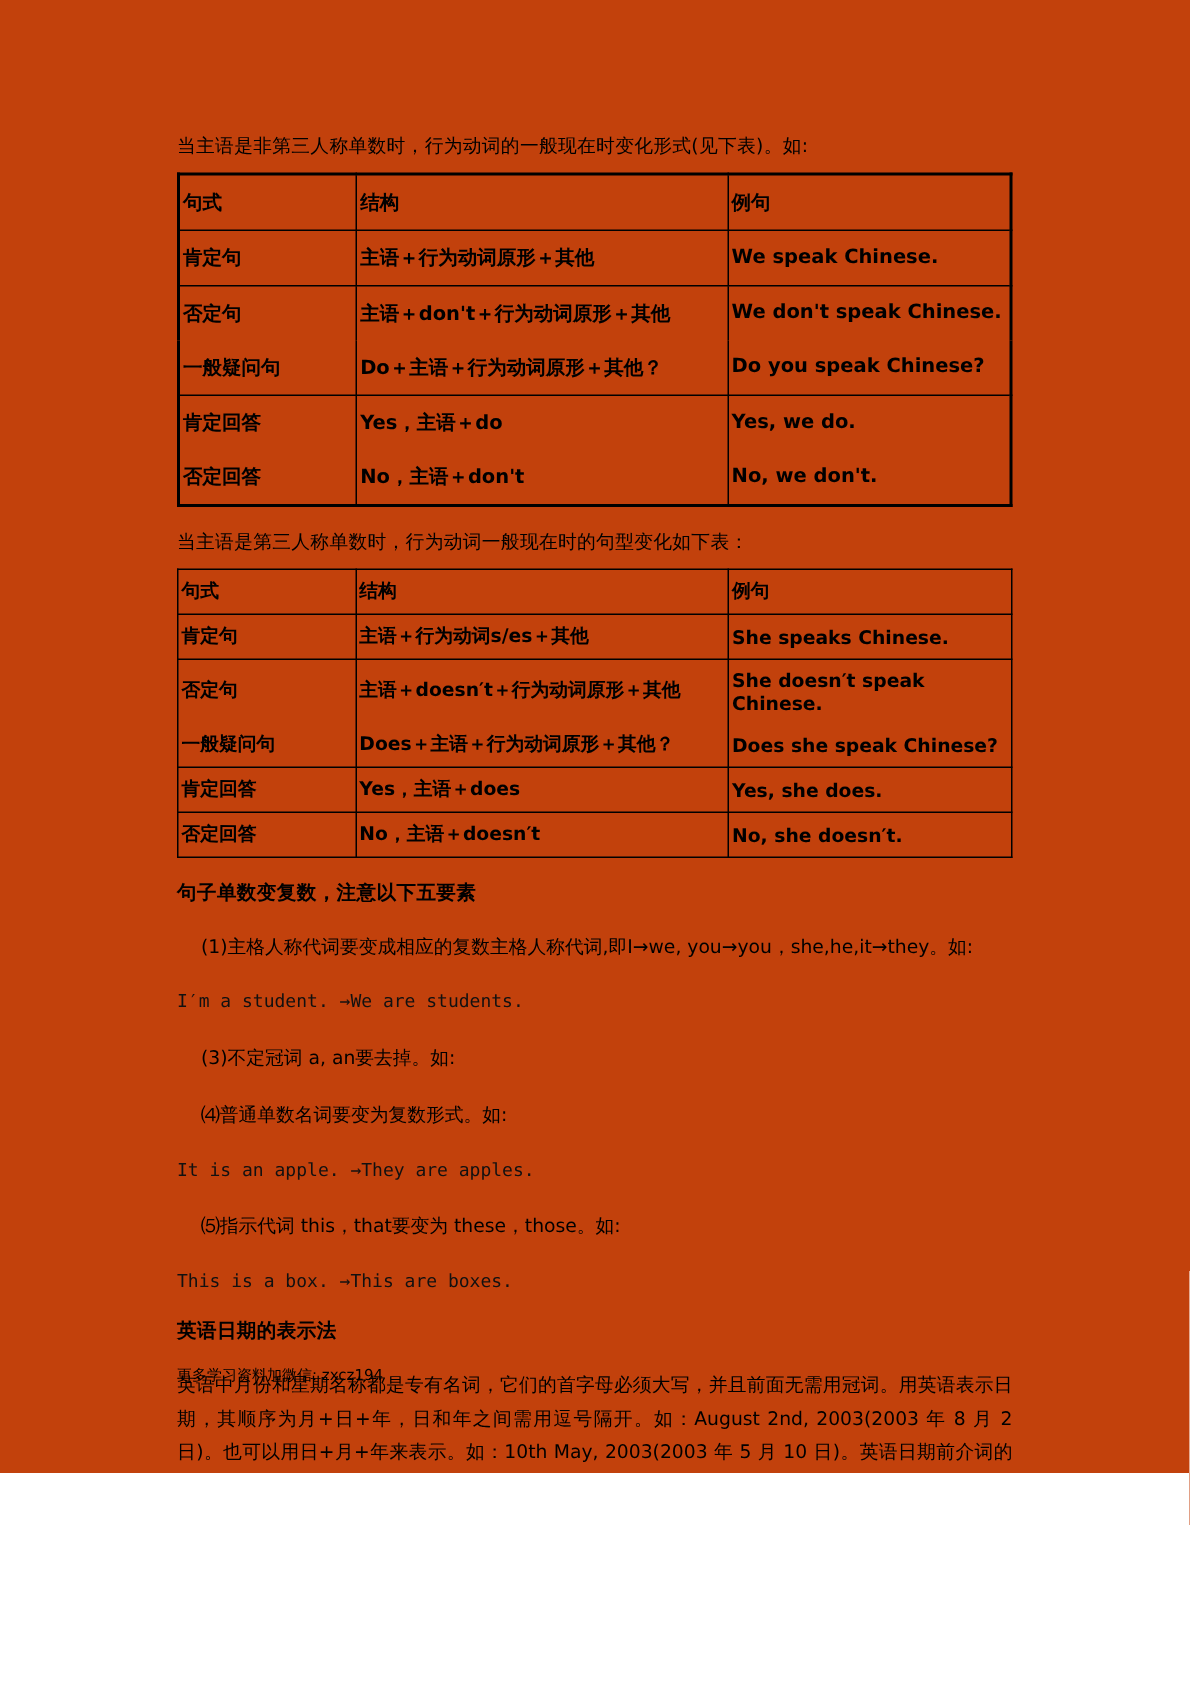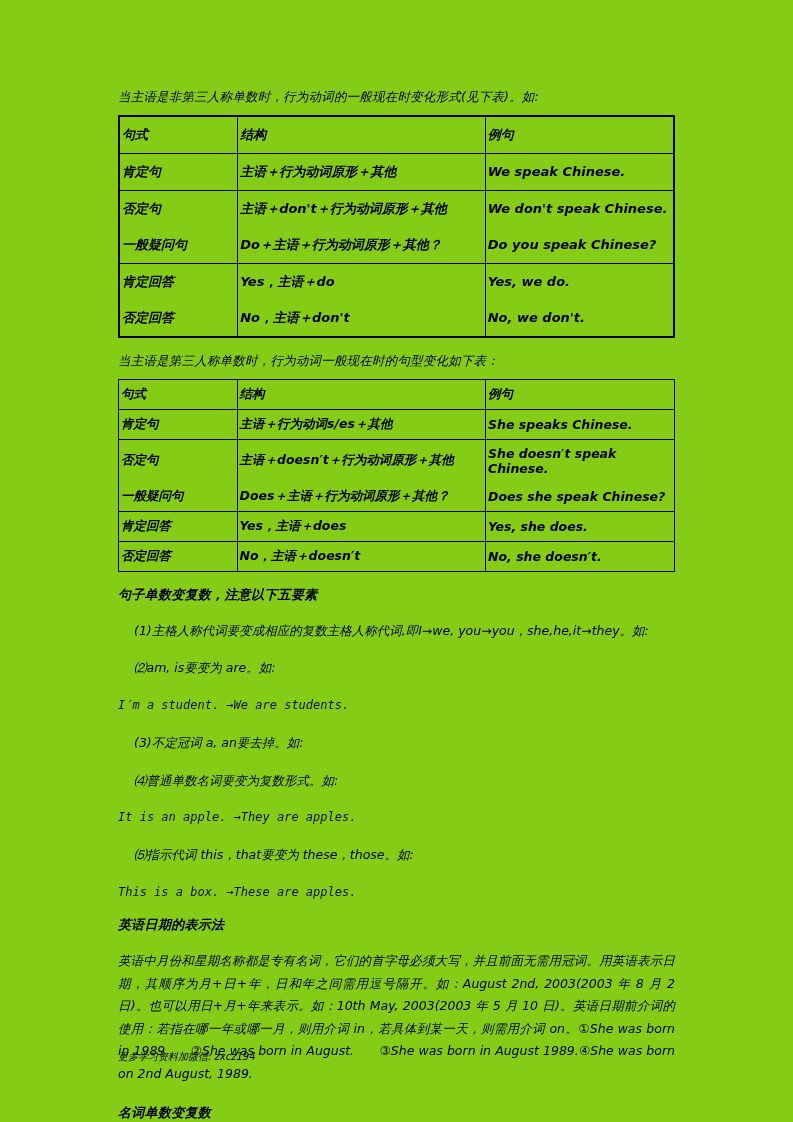--- a/index.html
+++ b/index.html
@@ -7,26 +7,25 @@
     padding: 0;
     background: #ffffff;
   }
   body {
     font-family: "Liberation Serif", serif;
     color: #000000;
   }
   .page {
     position: relative;
     width: 793px;
-    height: 1122px;
-    background: #84cc16;
+    height: 982px;
+    background: #c2410c;
     box-sizing: border-box;
     padding: 88px 118px 0 118px;
     overflow: hidden;
-    font-style: italic;
   }
   .intro-line {
     font-family: "DejaVu Sans", sans-serif;
     font-size: 12.5px;
     line-height: 1.5;
     margin: 0 0 8px 0;
     letter-spacing: 0.2px;
   }
   table.grammar {
     border-collapse: collapse;
@@ -188,33 +187,32 @@
       </tr>
     </tbody>
   </table>
 
   <h2 class="section">句子单数变复数，注意以下五要素</h2>
 
   <div class="para-block">
     <div class="body-cn">(1)主格人称代词要变成相应的复数主格人称代词,即I→we, you→you，she,he,it→they。如:</div>
   </div>
   <div class="para-block">
-    <div class="body-cn">⑵am, is要变为 are。如:</div>
     <div class="body-mono">I′m a student. →We are students.</div>
   </div>
   <div class="para-block">
     <div class="body-cn">(3)不定冠词 a, an要去掉。如:</div>
   </div>
   <div class="para-block">
     <div class="body-cn">⑷普通单数名词要变为复数形式。如:</div>
     <div class="body-mono">It is an apple. →They are apples.</div>
   </div>
   <div class="para-block">
     <div class="body-cn">⑸指示代词 this，that要变为 these，those。如:</div>
-    <div class="body-mono">This is a box. →These are apples.</div>
+    <div class="body-mono">This is a box. →This are boxes.</div>
   </div>
 
   <h2 class="section">英语日期的表示法</h2>
 
   <p class="prose">英语中月份和星期名称都是专有名词，它们的首字母必须大写，并且前面无需用冠词。用英语表示日期，其顺序为月+日+年，日和年之间需用逗号隔开。如：August 2nd, 2003(2003 年 8 月 2 日)。也可以用日+月+年来表示。如：10th May, 2003(2003 年 5 月 10 日)。英语日期前介词的使用：若指在哪一年或哪一月，则用介词 in，若具体到某一天，则需用介词 on。①She was born in 1989　　②She was born in August.　　③She was born in August 1989.④She was born on 2nd August, 1989.</p>
 
   <h2 class="section">名词单数变复数</h2>
 
   <div class="footer-note">更多学习资料加微信: zxcz194</div>
 

